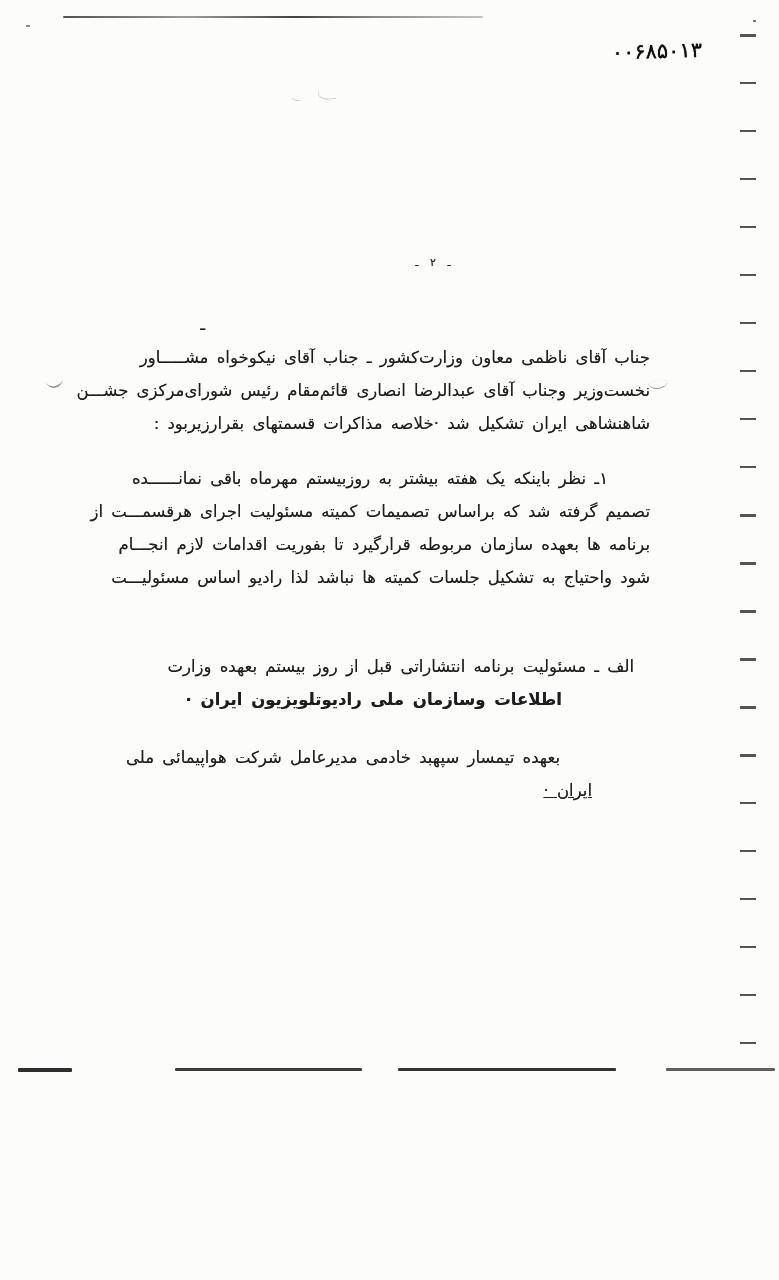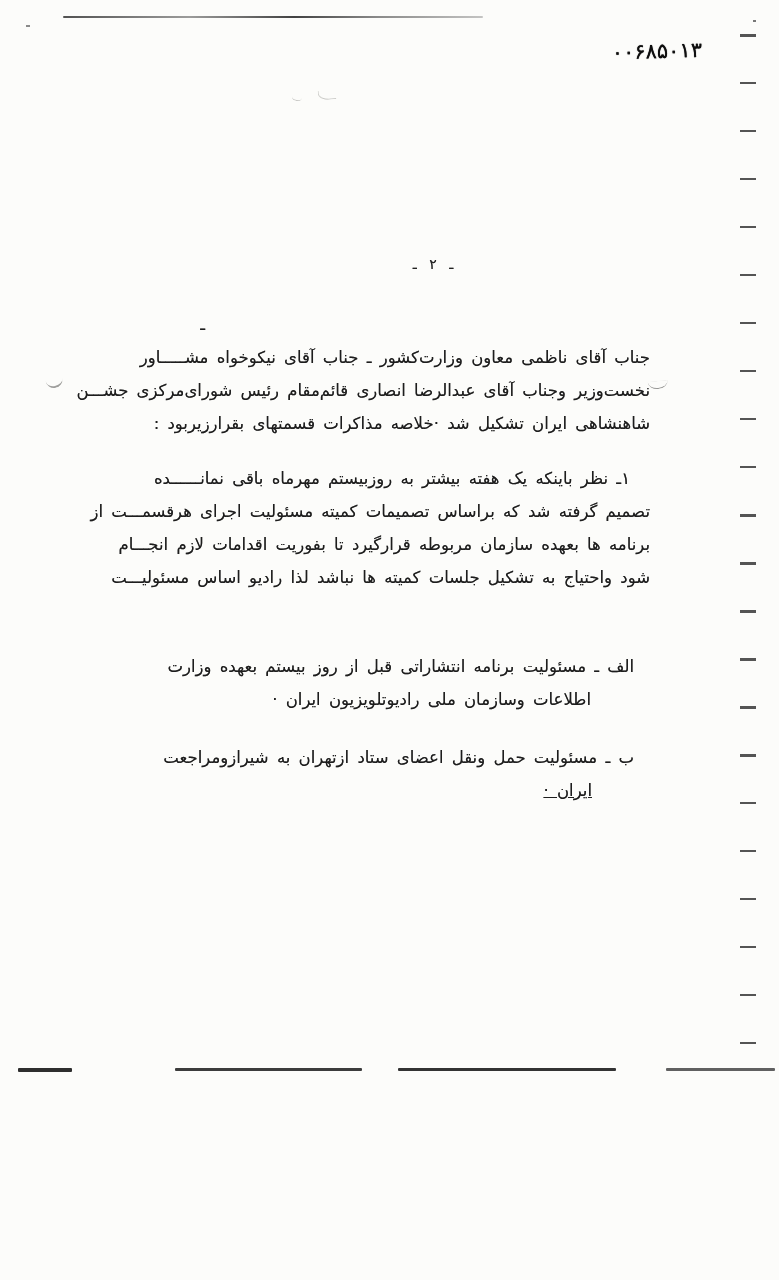--- a/index.html
+++ b/index.html
@@ -12,36 +12,36 @@
     position:absolute; inset:0; background:#fcfcfa;
   }
   
   .tblock {
     position:absolute; right:129px; width:524px;
     direction:rtl; text-align:right;
     color:#1d1d1d; font-size:16.5px; word-spacing:3px;
     text-shadow:0 0 .5px rgba(10,10,10,.55);
   }
   .tline { white-space:nowrap; height:33px; line-height:33px; position:relative; }
-  .ind30 { padding-left:0; margin-right:20px; }
+  .ind30 { padding-left:0; margin-right:42px; }
   .ind32 { margin-right:16px; }
-  .ind88 { margin-right:59px; }
+  .ind88 { margin-right:88px;font-weight:bold; }
   .ind90 { margin-right:90px; }
   .ind98 { margin-right:58px;text-decoration:underline; }
   .trail-dash { position:absolute; right:445px; top:0; }
   
   .stamp {
     position:absolute; left:552px; top:40px; width:150px;
     direction:rtl; color:#0e0e0e; font-size:21px; letter-spacing:2px;
     transform:rotate(-1.5deg);
     text-shadow:0 0 .8px #000;
   }
   .pagenum {
     position:absolute; left:383px; top:256px; width:100px; text-align:center;
-    direction:rtl; color:#222; font-size:14px; word-spacing:8px;
+    direction:rtl; color:#222; font-size:11px; word-spacing:8px;
     text-shadow:0 0 .5px rgba(0,0,0,.5);
   }
   
   .edge-dashes {
     position:absolute; left:740px; top:34px; width:16px; height:1012px;
     background:repeating-linear-gradient(180deg,
       rgba(55,55,55,.85) 0 2.5px, transparent 2.5px 48px);
   }
   .top-line {
     position:absolute; left:63px; top:16px; width:420px; height:2.4px;
@@ -116,17 +116,17 @@
     <div class="tline">برنامه ها بعهده سازمان مربوطه قرارگیرد تا بفوریت اقدامات لازم انجـــام</div>
     <div class="tline">شود واحتیاج به تشکیل جلسات کمیته ها نباشد لذا رادیو اساس مسئولیـــت</div>
   </div>
 
   <div class="tblock" style="top:650px;">
     <div class="tline ind32">الف ـ مسئولیت برنامه انتشاراتی قبل از روز بیستم بعهده وزارت</div>
     <div class="tline ind88">اطلاعات وسازمان ملی رادیوتلویزیون ایران ·</div>
   </div>
 
   <div class="tblock" style="top:741px;">
-    <div class="tline ind32">ب ـ مسئولیت حمل ونقل اعضای ستاد ازتهران به شیرازومراجعت</div>
+    <div class="tline ind90">بعهده تیمسار سپهبد خادمی مدیرعامل شرکت هواپیمائی ملی</div>
     <div class="tline ind98">ایران ·</div>
   </div>
 
 </div>
 
 </body></html>

